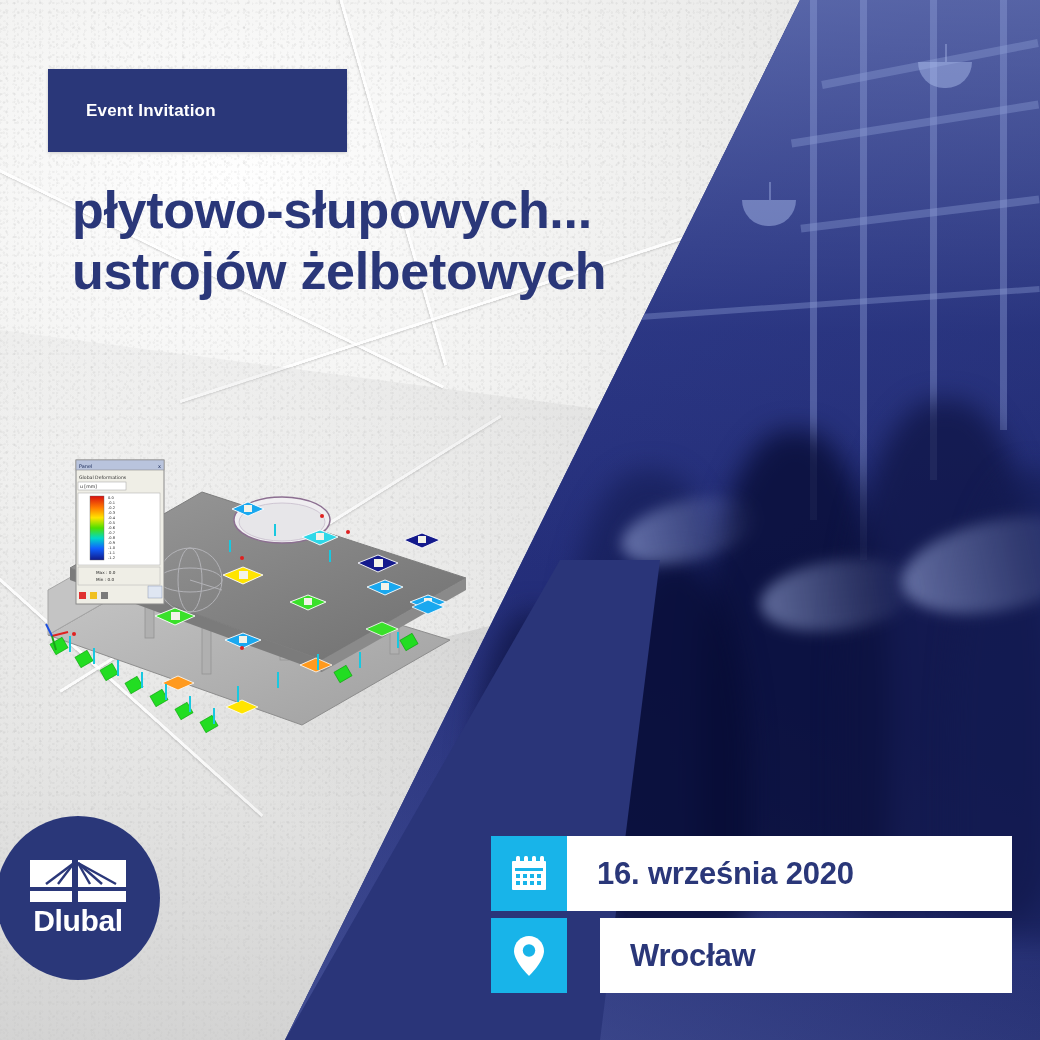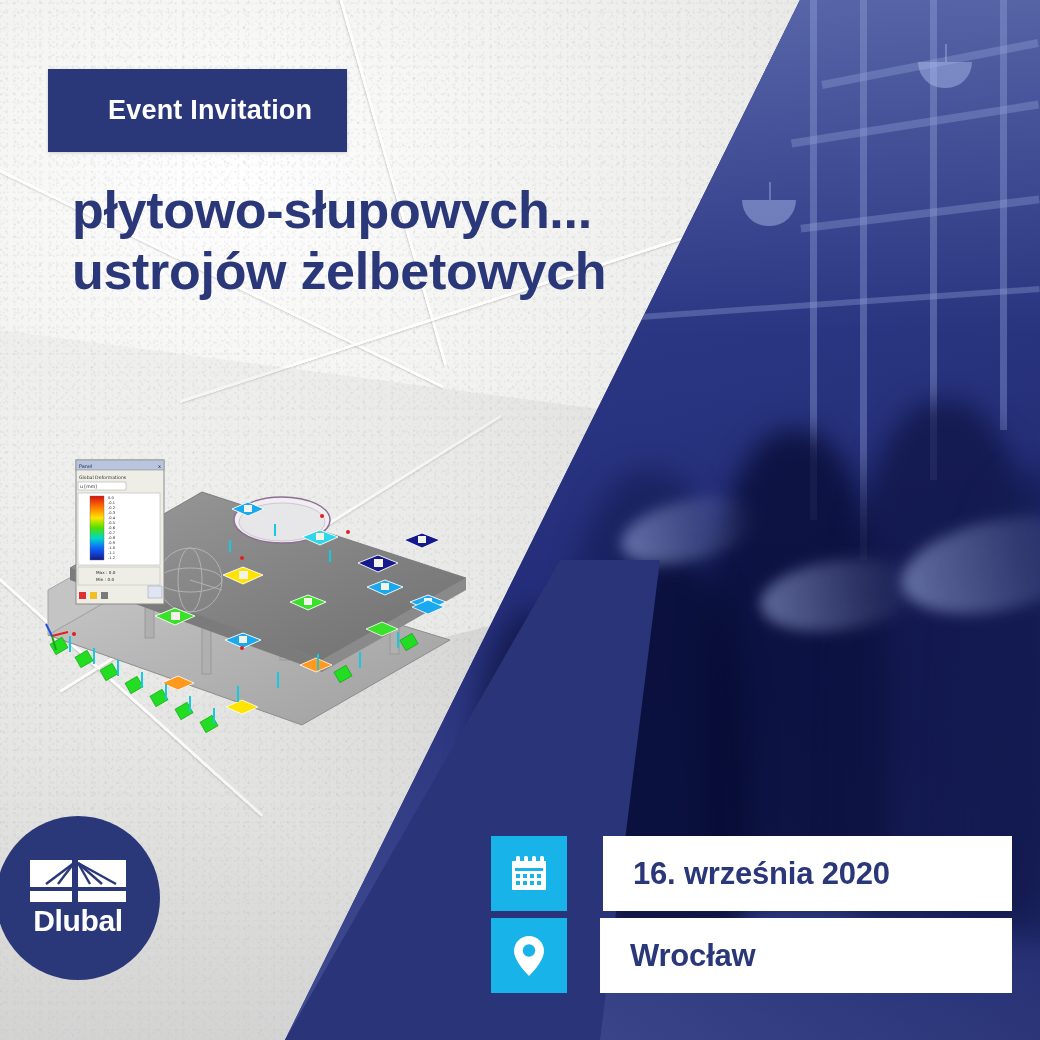--- a/index.html
+++ b/index.html
@@ -83,22 +83,22 @@
     clip-path:polygon(600px 1040px, 285px 1040px, 560px 560px, 660px 560px);
   }
 
   
   .badge{
     position:absolute;left:48px;top:69px;width:299px;height:83px;
     background:#2a3779;display:flex;align-items:center;
     box-shadow:0 1px 3px rgba(90,90,90,.28);
   }
   .badge span{
-    color:#ffffff;font-size:27px;font-weight:700;letter-spacing:.2px;
-    margin-left:60px;
+    color:#ffffff;font-size:17px;font-weight:700;letter-spacing:.2px;
+    margin-left:38px;
   }
 
   
   .headline{
     position:absolute;left:72px;top:180px;width:640px;
     color:#2a3779;font-size:52px;font-weight:700;line-height:1.18;
     letter-spacing:-.3px;
   }
   .headline div{white-space:nowrap;}
 
@@ -109,21 +109,21 @@
   .logo{
     position:absolute;left:-4px;top:816px;width:164px;height:164px;
     border-radius:50%;background:#2a3779;
     display:flex;flex-direction:column;align-items:center;justify-content:center;
   }
   .logo-mark{width:96px;height:46px;position:relative;}
   .logo-word{color:#fff;font-size:30px;font-weight:700;line-height:1;letter-spacing:-.4px;}
 
   
   .infobar{position:absolute;left:491px;display:flex;height:75px;width:521px;}
-  .infobar.date{top:836px;gap:36px;}
+  .infobar.date{top:836px;}
   .infobar.place{top:918px;gap:33px;}
   .ib-icon{
     width:76px;height:100%;background:#18b4e9;
     display:flex;align-items:center;justify-content:center;flex:0 0 76px;
   }
   .ib-text{
     flex:1;background:#ffffff;display:flex;align-items:center;
     color:#2a3779;font-size:31px;font-weight:700;padding-left:30px;letter-spacing:-.2px;
   }
 </style>

